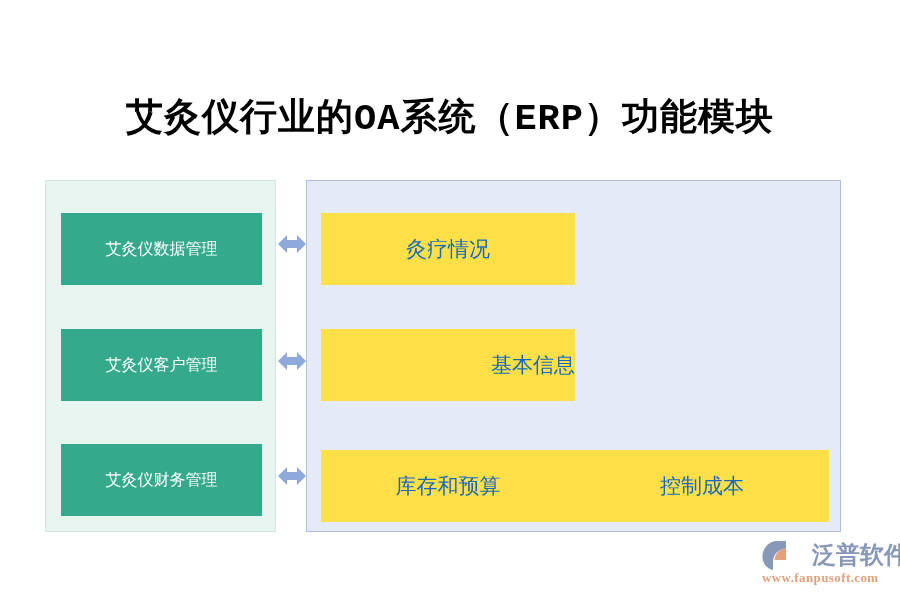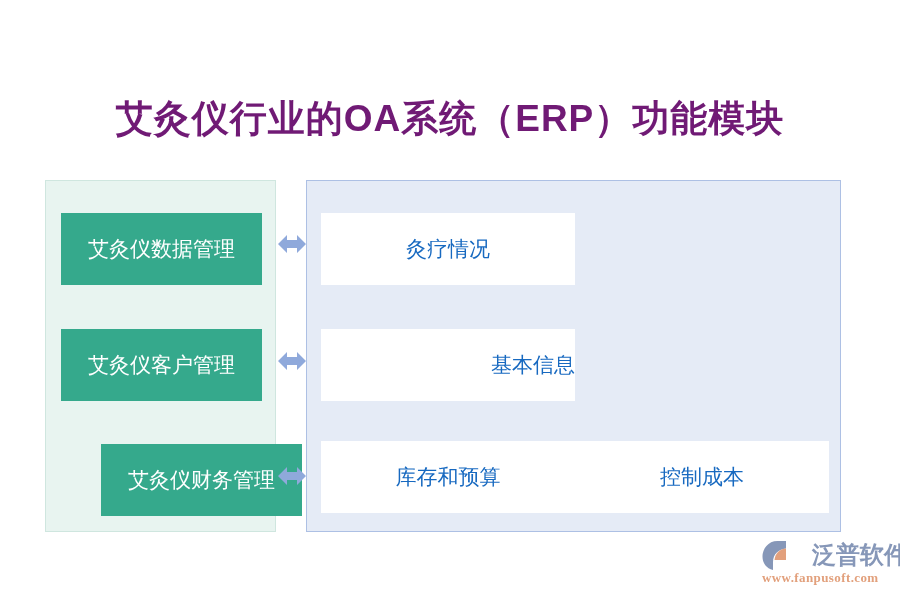--- a/index.html
+++ b/index.html
@@ -18,22 +18,22 @@
   
   .page-title {
     position: absolute;
     left: 0;
     top: 70px;
     width: 900px;
     text-align: center;
     font-size: 37px;
     line-height: 48px;
     letter-spacing: 1px;
-    color: #701a75;
-    font-family: Liberation Sans, sans-serif;
+    color: #000000;
+    font-family: Liberation Mono, monospace;
     white-space: nowrap;
   }
 
   
   .diagram {
     position: absolute;
     left: 0;
     top: 0;
     width: 900px;
     height: 600px;
@@ -50,29 +50,29 @@
     border: 1px solid #cfe6df;
     box-sizing: border-box;
   }
   .green-box {
     position: absolute;
     left: 15px;
     width: 201px;
     height: 72px;
     background: #35a98c;
     color: #ffffff;
-    font-size: 21px;
+    font-size: 16px;
     line-height: 72px;
     text-align: center;
     white-space: nowrap;
     box-sizing: border-box;
   }
   .green-box.g1 { top: 32px; }
   .green-box.g2 { top: 148px; }
-  .green-box.g3 { top: 263px; margin-left: 40px; }
+  .green-box.g3 { top: 263px; }
 
   
   .arrow {
     position: absolute;
     left: 278px;
     width: 28px;
     height: 30px;
     color: #8fa9db;
   }
   .arrow svg { display: block; width: 28px; height: 30px; }
@@ -88,33 +88,33 @@
     width: 535px;
     height: 352px;
     background: #e5ebf6;
     border: 1px solid #adc0e4;
     box-sizing: border-box;
   }
   .white-box {
     position: absolute;
     width: 254px;
     height: 72px;
-    background: #ffffff;
+    background: #fde047;
     color: #1769c0;
     font-size: 21px;
     line-height: 72px;
     text-align: center;
     white-space: nowrap;
     box-sizing: border-box;
   }
   .col-a { left: 14px; }
   .col-b { left: 268px; }
   .row-1 { top: 32px; }
   .row-2 { top: 148px; text-align: right; }
-  .row-3 { top: 260px; }
+  .row-3 { top: 269px; }
 
   
   .watermark {
     position: absolute;
     left: 762px;
     top: 538px;
     width: 132px;
     height: 58px;
   }
   .wm-top {

